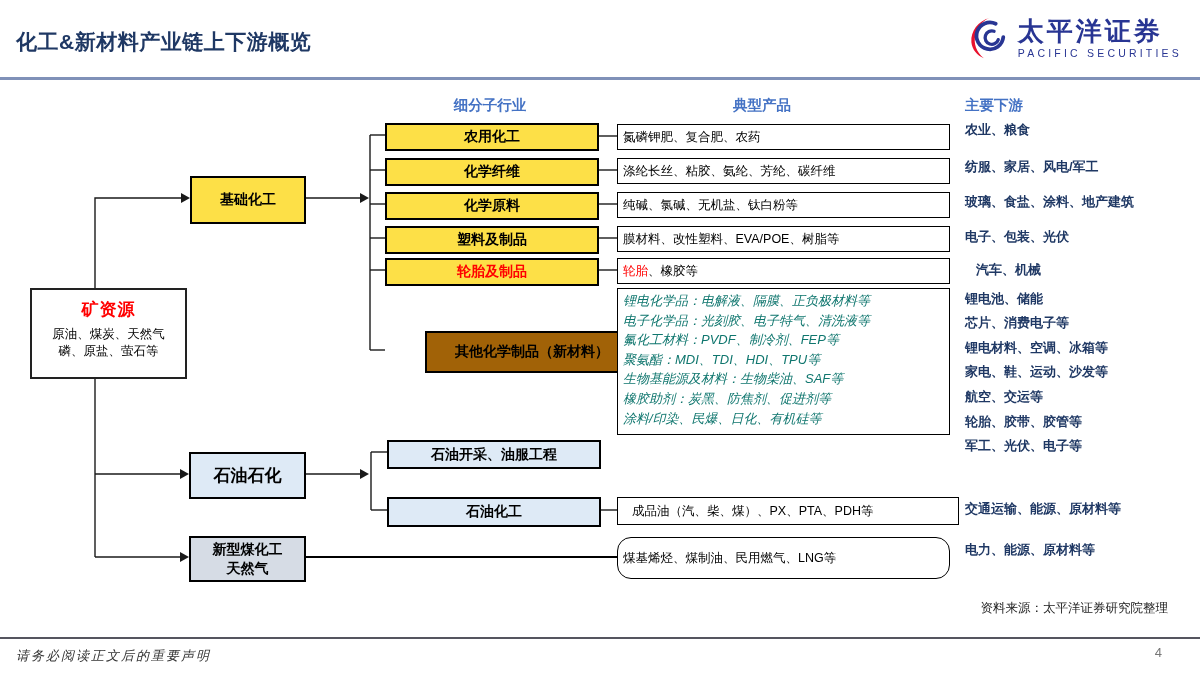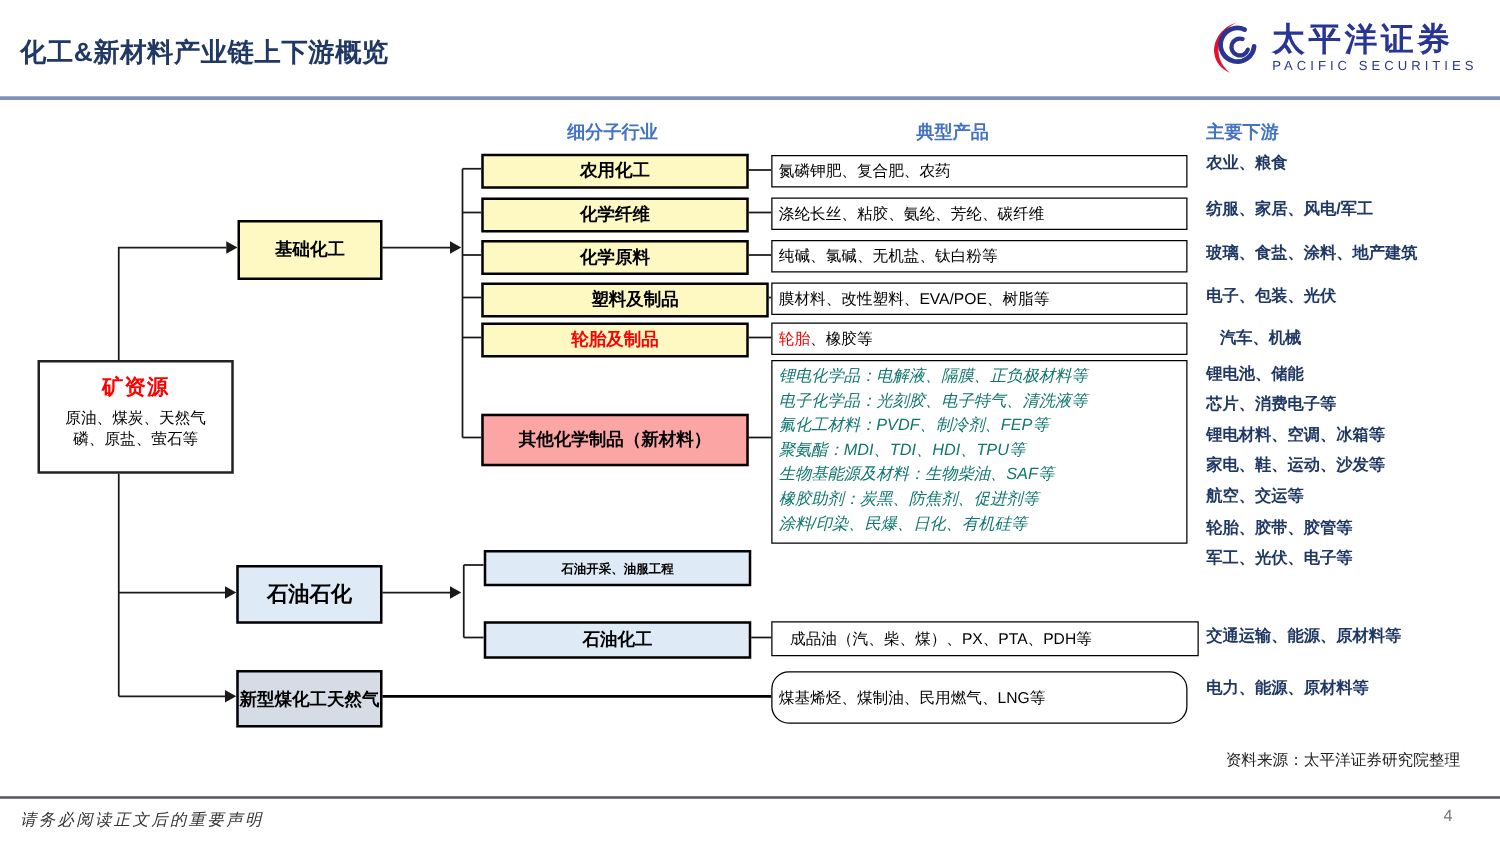--- a/index.html
+++ b/index.html
@@ -7,30 +7,30 @@
          font-family:"Liberation Sans","DejaVu Sans",sans-serif;overflow:hidden;}
   
   .title{position:absolute;left:16px;top:28px;font-size:21px;font-weight:bold;color:#1F3864;letter-spacing:.5px;}
   .hdr-rule{position:absolute;left:0;top:77px;width:1200px;height:2.5px;background:#8091B8;}
   .logo{position:absolute;right:18px;top:14px;display:flex;align-items:center;gap:8px;}
   .logo-cn{font-size:26px;font-weight:bold;color:#283593;letter-spacing:3px;line-height:1.1;}
   .logo-en{font-size:10.5px;color:#283593;letter-spacing:3.2px;margin-top:2px;}
   
   .col-hdr{position:absolute;color:#4472C4;font-weight:bold;font-size:14.5px;text-align:center;white-space:nowrap;}
   
-  .ybox{position:absolute;background:#fef9c3;border:2px solid #000;display:flex;align-items:center;justify-content:center;
+  .ybox{position:absolute;background:#fde047;border:2px solid #000;display:flex;align-items:center;justify-content:center;
         font-weight:bold;font-size:14px;color:#000;white-space:nowrap;}
-  .ybox-lt{background:#fca5a5;}
+  .ybox-lt{background:#a16207;margin-left:40px;}
   .pbox{position:absolute;background:#fff;border:1.5px solid #000;display:flex;align-items:center;
         font-size:12.5px;color:#000;padding:0 5px;white-space:nowrap;}
   .bigbox{position:absolute;background:#fff;border:1.5px solid #000;font-size:13px;color:#0f766e;
           padding:2px 5px;line-height:19.6px;white-space:nowrap;font-style:italic;}
   .blbox{position:absolute;background:#DEEAF6;border:2px solid #000;display:flex;align-items:center;justify-content:center;
          font-weight:bold;color:#000;white-space:nowrap;}
-  .gybox{position:absolute;background:#D6DCE5;border:2px solid #000;display:flex;align-items:center;justify-content:center;
+  .gybox{position:absolute;background:#D6DCE5;border:2px solid #000;display:flex;flex-direction:column;align-items:center;justify-content:center;
          font-weight:bold;color:#000;font-size:14px;line-height:19px;}
   .mineral{position:absolute;left:30px;top:288px;width:153px;height:87px;background:#fff;border:2px solid #222;
            text-align:center;}
   .mineral-title{color:#FF0000;font-weight:bold;font-size:17px;margin-top:8px;letter-spacing:1px;}
   .mineral-desc{font-size:12.5px;color:#000;margin:5px 8px 0 8px;line-height:17px;}
   .red{color:#FF0000;}
   
   .ds{position:absolute;left:965px;color:#1F3864;font-weight:bold;font-size:13px;white-space:nowrap;}
   
   .connectors{position:absolute;left:0;top:0;pointer-events:none;}
@@ -108,21 +108,21 @@
   <div class="ybox" style="left:190px;top:176px;width:112px;height:44px;font-size:14px;">基础化工</div>
   <div class="blbox" style="left:189px;top:452px;width:113px;height:43px;font-size:17px;">石油石化</div>
   <div class="gybox" style="left:189px;top:536px;width:113px;height:42px;">
     <div>新型煤化工</div>
     <div>天然气</div>
   </div>
 
   <div class="ybox" style="left:385px;top:123px;width:210px;height:24px;">农用化工</div>
   <div class="ybox" style="left:385px;top:158px;width:210px;height:24px;">化学纤维</div>
   <div class="ybox" style="left:385px;top:192px;width:210px;height:24px;">化学原料</div>
-  <div class="ybox" style="left:385px;top:226px;width:210px;height:24px;padding-left:16px;">塑料及制品</div>
+  <div class="ybox" style="left:385px;top:226px;width:210px;height:24px;">塑料及制品</div>
   <div class="ybox red" style="left:385px;top:258px;width:210px;height:24px;">轮胎及制品</div>
   <div class="ybox ybox-lt" style="left:385px;top:331px;width:210px;height:38px;">其他化学制品（新材料）</div>
 
   <div class="pbox" style="left:617px;top:124px;width:321px;height:24px;">氮磷钾肥、复合肥、农药</div>
   <div class="pbox" style="left:617px;top:158px;width:321px;height:24px;">涤纶长丝、粘胶、氨纶、芳纶、碳纤维</div>
   <div class="pbox" style="left:617px;top:192px;width:321px;height:24px;">纯碱、氯碱、无机盐、钛白粉等</div>
   <div class="pbox" style="left:617px;top:226px;width:321px;height:24px;">膜材料、改性塑料、EVA/POE、树脂等</div>
   <div class="pbox" style="left:617px;top:258px;width:321px;height:24px;">
     <span class="red">轮胎</span>
       <span>、橡胶等</span>
@@ -130,21 +130,21 @@
   <div class="bigbox" style="left:617px;top:288px;width:321px;height:141px;">
     <div>锂电化学品：电解液、隔膜、正负极材料等</div>
     <div>电子化学品：光刻胶、电子特气、清洗液等</div>
     <div>氟化工材料：PVDF、制冷剂、FEP等</div>
     <div>聚氨酯：MDI、TDI、HDI、TPU等</div>
     <div>生物基能源及材料：生物柴油、SAF等</div>
     <div>橡胶助剂：炭黑、防焦剂、促进剂等</div>
     <div>涂料/印染、民爆、日化、有机硅等</div>
   </div>
 
-  <div class="blbox" style="left:387px;top:440px;width:210px;height:25px;font-size:10px;">石油开采、油服工程</div>
+  <div class="blbox" style="left:387px;top:440px;width:210px;height:25px;font-size:14px;">石油开采、油服工程</div>
   <div class="blbox" style="left:387px;top:497px;width:210px;height:26px;font-size:14px;">石油化工</div>
   <div class="pbox" style="left:617px;top:497px;width:321px;height:26px;padding-left:14px;">成品油（汽、柴、煤）、PX、PTA、PDH等</div>
   <div class="pbox" style="left:617px;top:537px;width:321px;height:40px;border-radius:14px;">煤基烯烃、煤制油、民用燃气、LNG等</div>
 
   <div class="ds" style="top:121px;">农业、粮食</div>
   <div class="ds" style="top:158px;">纺服、家居、风电/军工</div>
   <div class="ds" style="top:193px;">玻璃、食盐、涂料、地产建筑</div>
   <div class="ds" style="top:228px;">电子、包装、光伏</div>
   <div class="ds" style="top:261px;margin-left:11px;">汽车、机械</div>
   <div class="ds" style="top:290px;">锂电池、储能</div>

